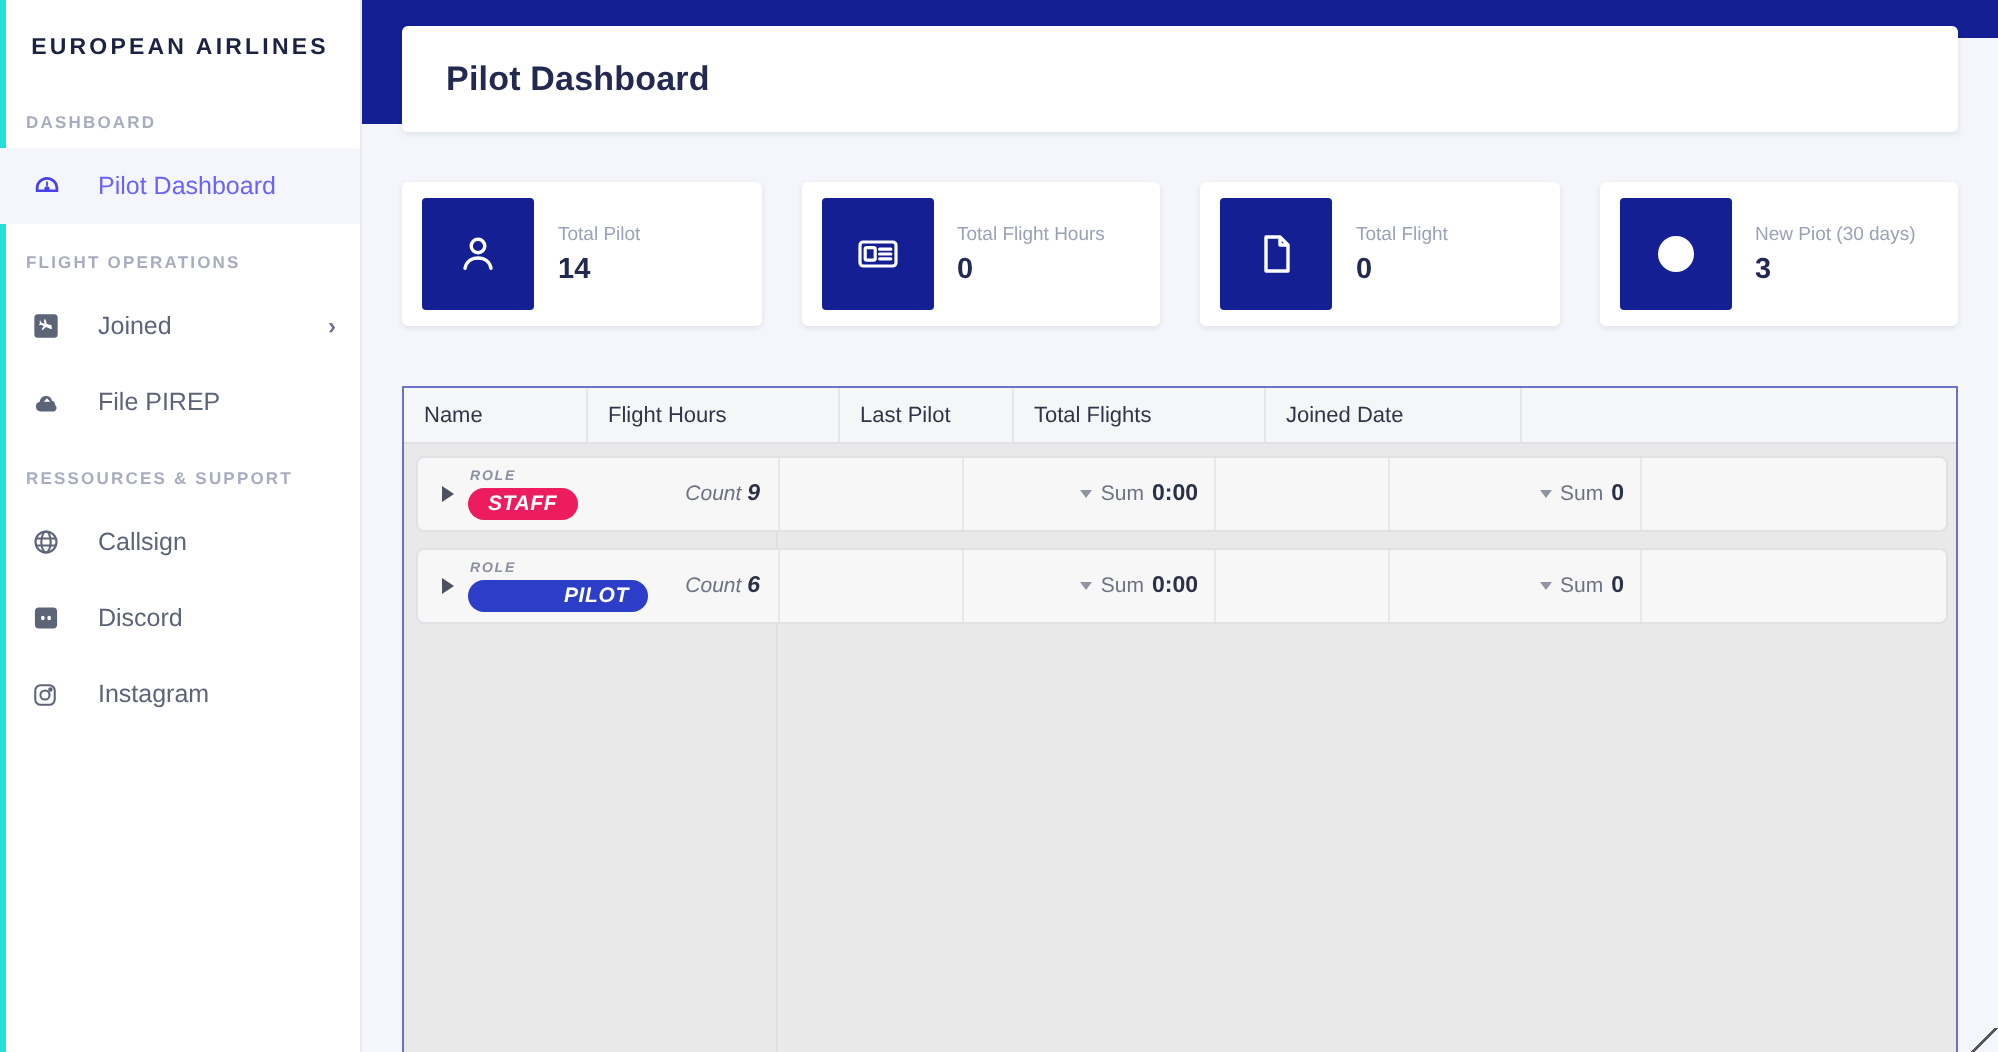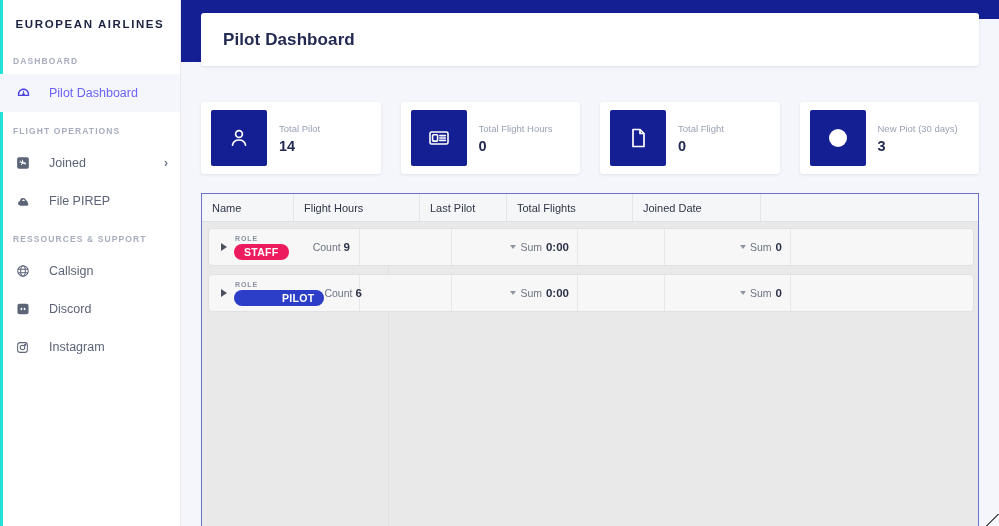--- a/index.html
+++ b/index.html
@@ -72,21 +72,21 @@
     box-shadow: 0 1px 3px rgba(20,30,80,.10);
     display: flex; align-items: center;
   }
   #page-title {
     font-size: 17px; font-weight: bold; color: #232a52;
     padding-left: 22px; letter-spacing: .1px;
   }
 
   
   #stats {
-    position: absolute; left: 20px; top: 102px; width: 778px;
+    position: absolute; left: 20px; top: 91px; width: 778px;
     display: flex; gap: 20px;
   }
   .stat-card {
     flex: 1 1 0; height: 72px; background: #ffffff; border-radius: 3px;
     box-shadow: 0 1px 3px rgba(20,30,80,.09);
     display: flex; align-items: center; padding: 8px 10px;
   }
   .stat-icon {
     width: 56px; height: 56px; flex: 0 0 56px;
     background: #141f93; border-radius: 2px;
@@ -143,21 +143,21 @@
     margin: 6px 4px 0 6px;
     height: 38px;
     background: #f7f7f8;
     border: 1px solid #e0e1e5;
     border-radius: 4px;
     display: flex; align-items: stretch;
   }
   .gcell { display:flex; align-items:center; border-right: 1px solid #e6e7eb; height: 100%; }
   .gcell.last { border-right: none; }
 
-  .gc-callsign { width: 151px; position: relative; padding-left: 12px; }
+  .gc-callsign { width: 181px; position: relative; padding-left: 12px; font-style: italic; }
   .disclosure {
     width: 0; height: 0;
     border-left: 6px solid #4c5160;
     border-top: 4.5px solid transparent;
     border-bottom: 4.5px solid transparent;
     margin-right: 7px; flex: 0 0 6px;
   }
   .role-block { display: flex; flex-direction: column; justify-content: center; }
   .role-label {
     font-size: 7px; letter-spacing: .9px; color: #8b90a0; font-weight: bold;

